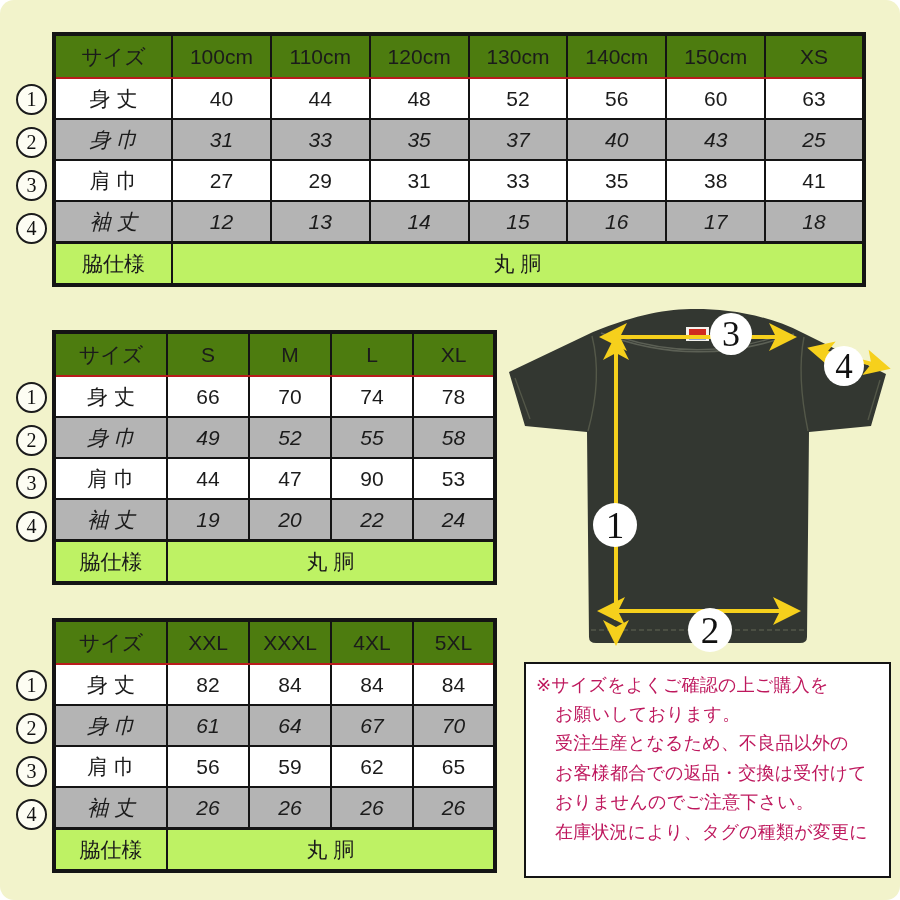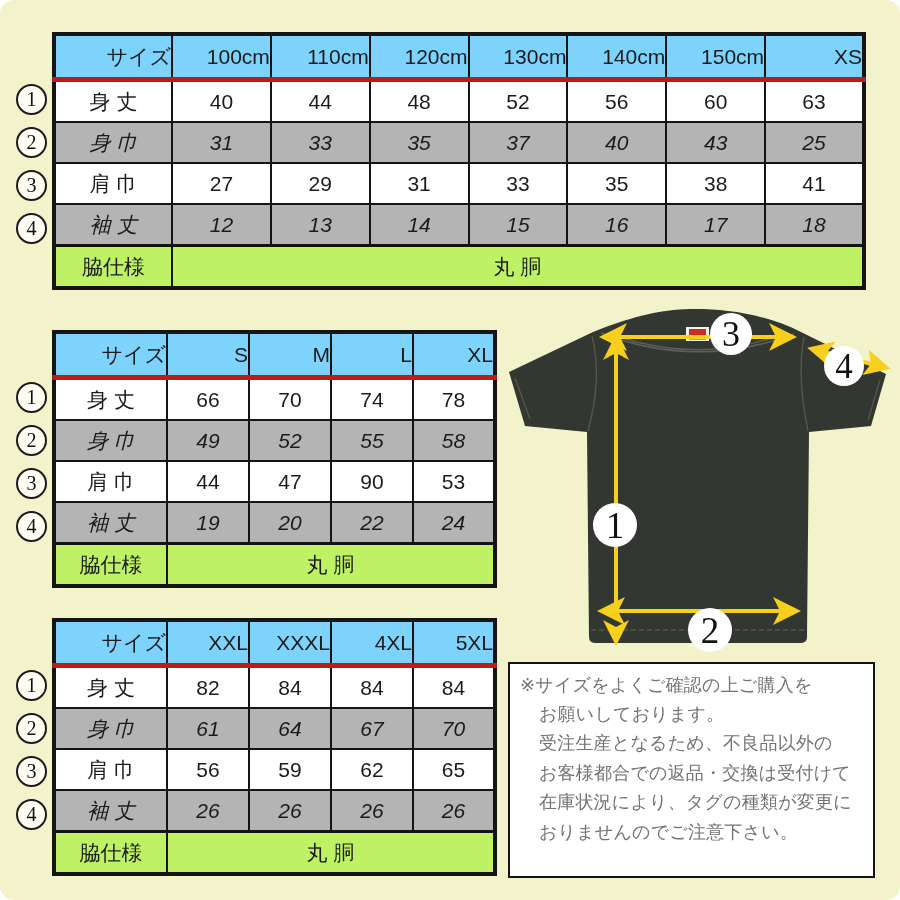--- a/index.html
+++ b/index.html
@@ -4,39 +4,39 @@
 <style>
   html,body{margin:0;padding:0;background:#ffffff;font-family:"Liberation Sans","DejaVu Sans",sans-serif;}
   .card{position:relative;width:900px;height:900px;background:#f2f3cb;border-radius:14px;overflow:hidden;}
 
   
   .tblwrap{position:absolute;}
   table.size{border-collapse:collapse;table-layout:fixed;background:#ffffff;
              border:4px solid #141414;}
   table.size th,table.size td{border:2px solid #141414;text-align:center;vertical-align:middle;
              font-size:21px;font-weight:normal;color:#1b1b1b;padding:0;white-space:nowrap;}
-  table.size thead th{background:#7dd3fc;height:41px;border-bottom:5px solid #b91c1c;text-align:right;}
+  table.size thead th{background:#4d7c0f;height:41px;border-bottom:2px solid #b91c1c;}
   table.size tbody tr td,table.size tbody tr th{height:39px;background:#ffffff;}
   table.size tbody tr.shaded td,table.size tbody tr.shaded th{background:#b4b4b4;font-style:italic;}
   table.size tr.footer th,table.size tr.footer td{background:#bef264;border-top:3px solid #141414;}
   #t1 table.size{width:814px;}
   #t2 table.size,#t3 table.size{width:445px;}
   #t1 col.lab{width:118px;} #t2 col.lab,#t3 col.lab{width:113px;}
 
   
   .circnum{position:absolute;left:-36px;width:27px;height:27px;border:2px solid #1b1b1b;
            border-radius:50%;background:#fdfdf3;color:#111;
            font-family:"Liberation Serif","DejaVu Serif",serif;font-size:20px;line-height:27px;
            text-align:center;}
   .r1{top:52px;} .r2{top:95px;} .r3{top:138px;} .r4{top:181px;}
 
   
-  .note{position:absolute;left:508px;top:662px;width:367px;height:216px;background:#ffffff;
+  .note{position:absolute;left:524px;top:662px;width:367px;height:216px;background:#ffffff;
         border:2px solid #141414;box-sizing:border-box;padding:7px 6px 0 10px;
-        font-size:18px;line-height:29.5px;color:#737373;letter-spacing:0.2px;}
+        font-size:18px;line-height:29.5px;color:#be185d;letter-spacing:0.2px;}
   .note div{white-space:nowrap;}
   .note div.ind{padding-left:19px;font-family:Liberation Mono, monospace;}
 
   
   .shirt{position:absolute;left:503px;top:306px;width:392px;height:352px;}
   .mnum{font-family:"Liberation Serif","DejaVu Serif",serif;}
 </style>
 </head>
 <body>
 
@@ -300,17 +300,17 @@
       <circle cx="207" cy="324" r="22" fill="#ffffff"></circle>
       <text class="mnum" x="207" y="337" font-size="37" text-anchor="middle" fill="#111">2</text>
     </g>
   </svg>
 
   <div class="note" id="notebox">
       <div>※サイズをよくご確認の上ご購入を</div>
       <div class="ind">お願いしております。</div>
       <div class="ind">受注生産となるため、不良品以外の</div>
       <div class="ind">お客様都合での返品・交換は受付けて</div>
+      <div class="ind">おりませんのでご注意下さい。</div>
       <div class="ind">在庫状況により、タグの種類が変更に</div>
-      <div class="ind">おりませんのでご注意下さい。</div>
     </div>
 
 </div>
 
 </body></html>

